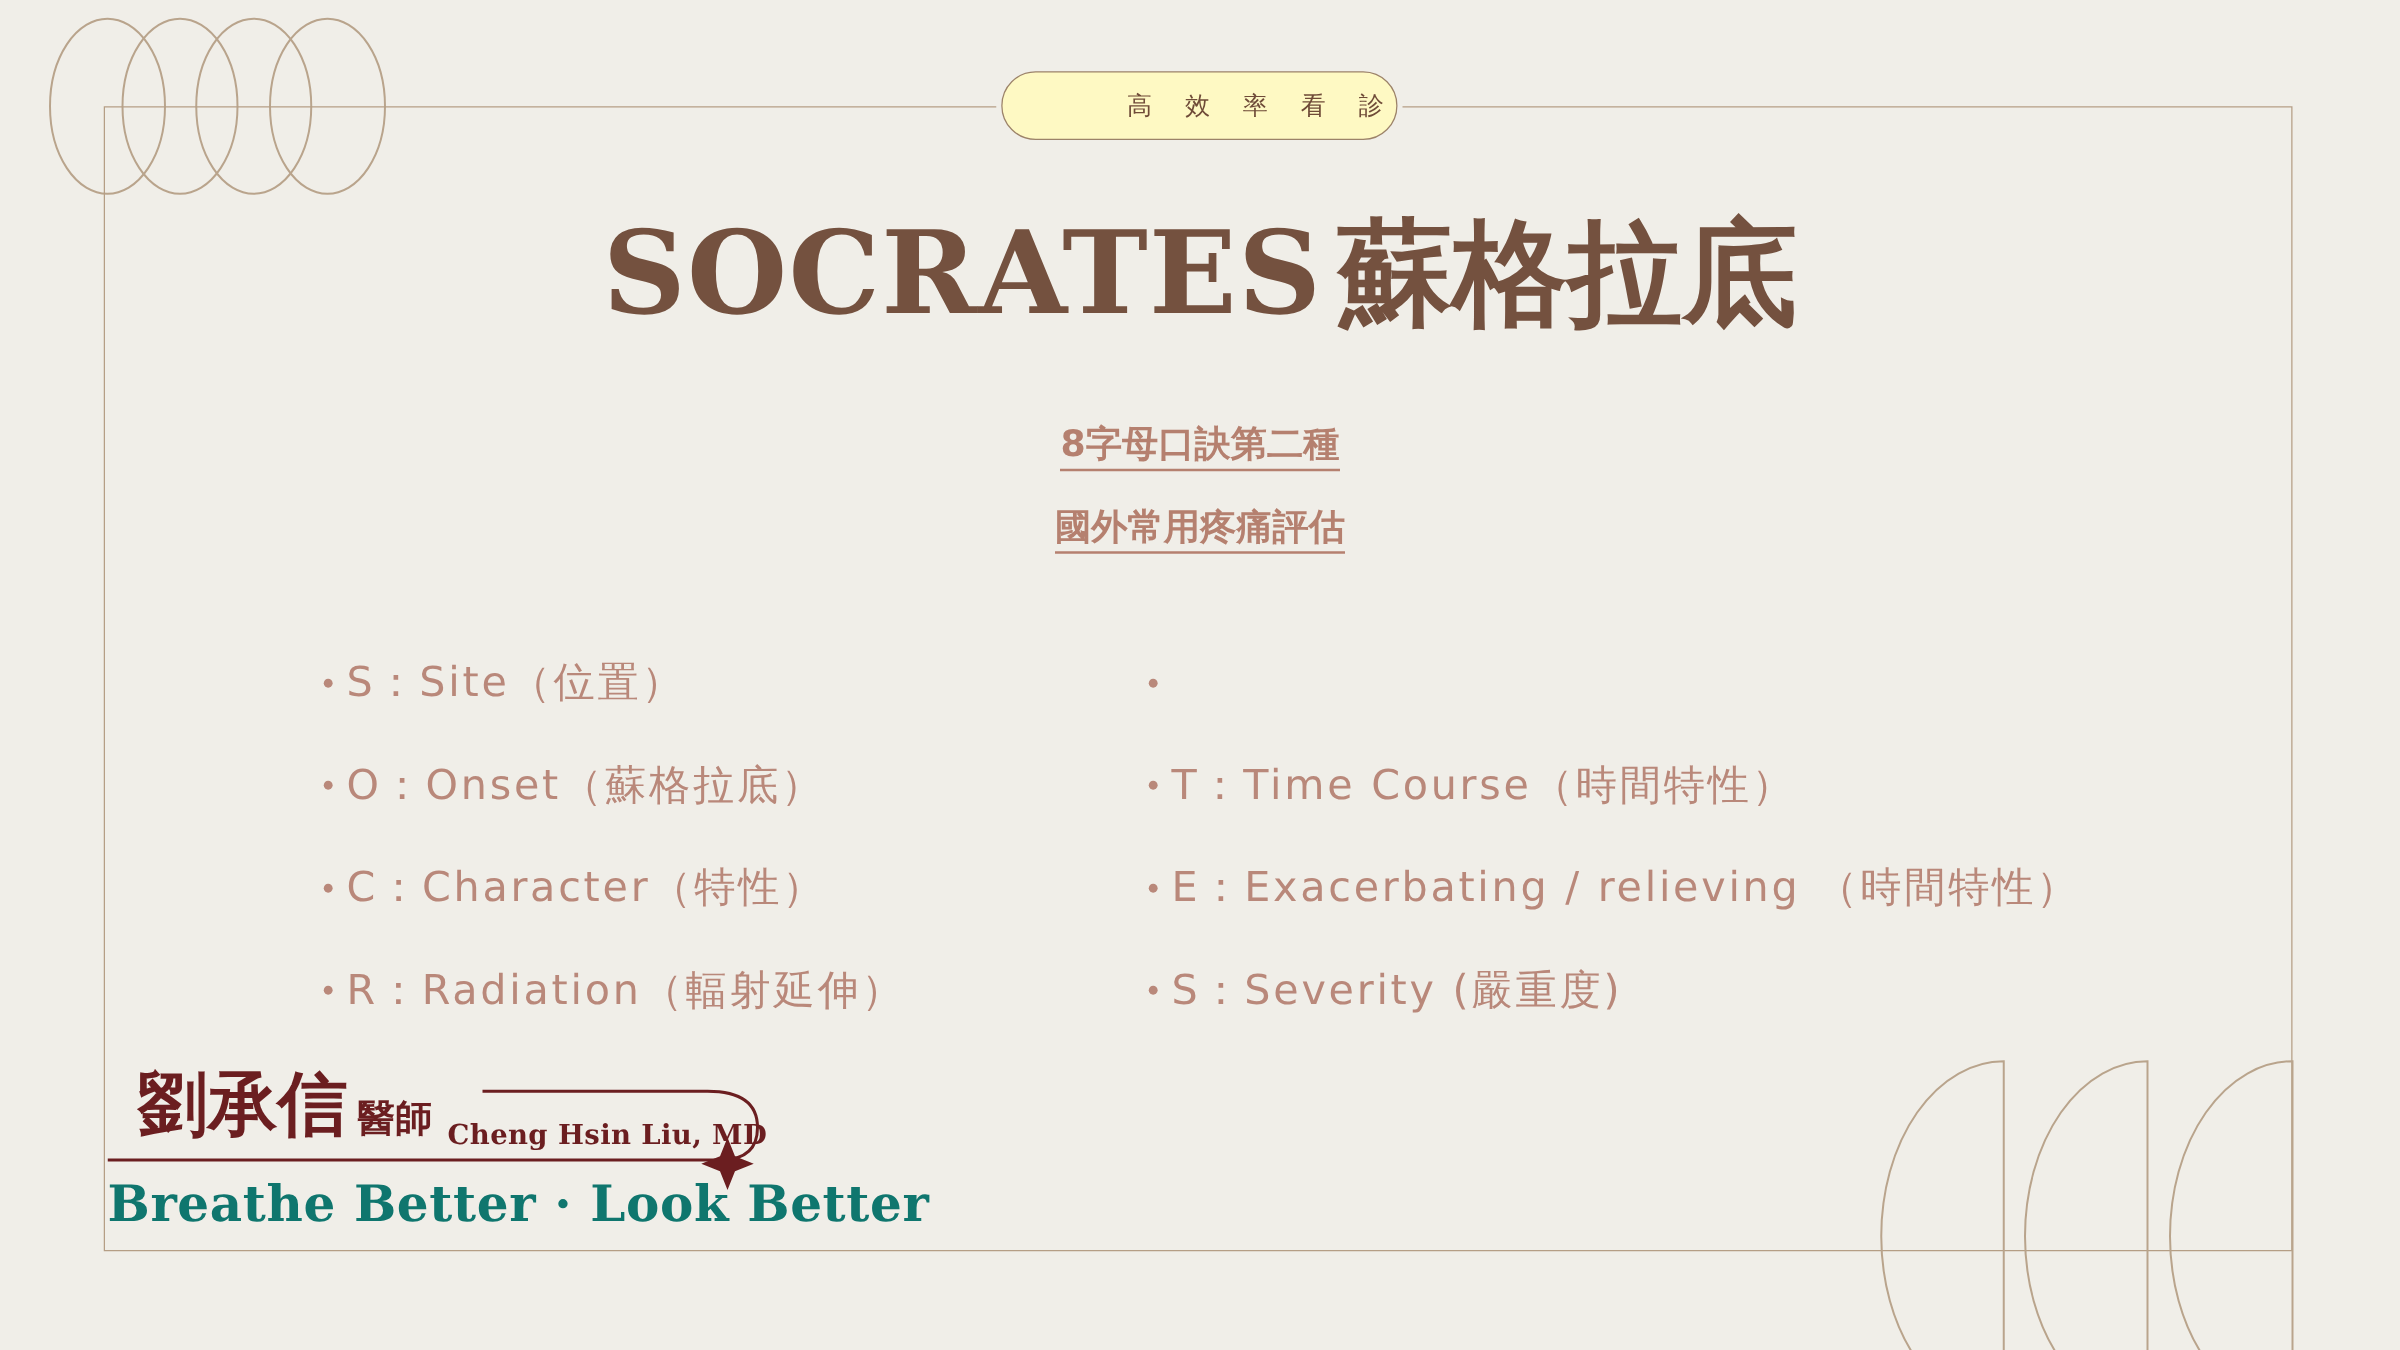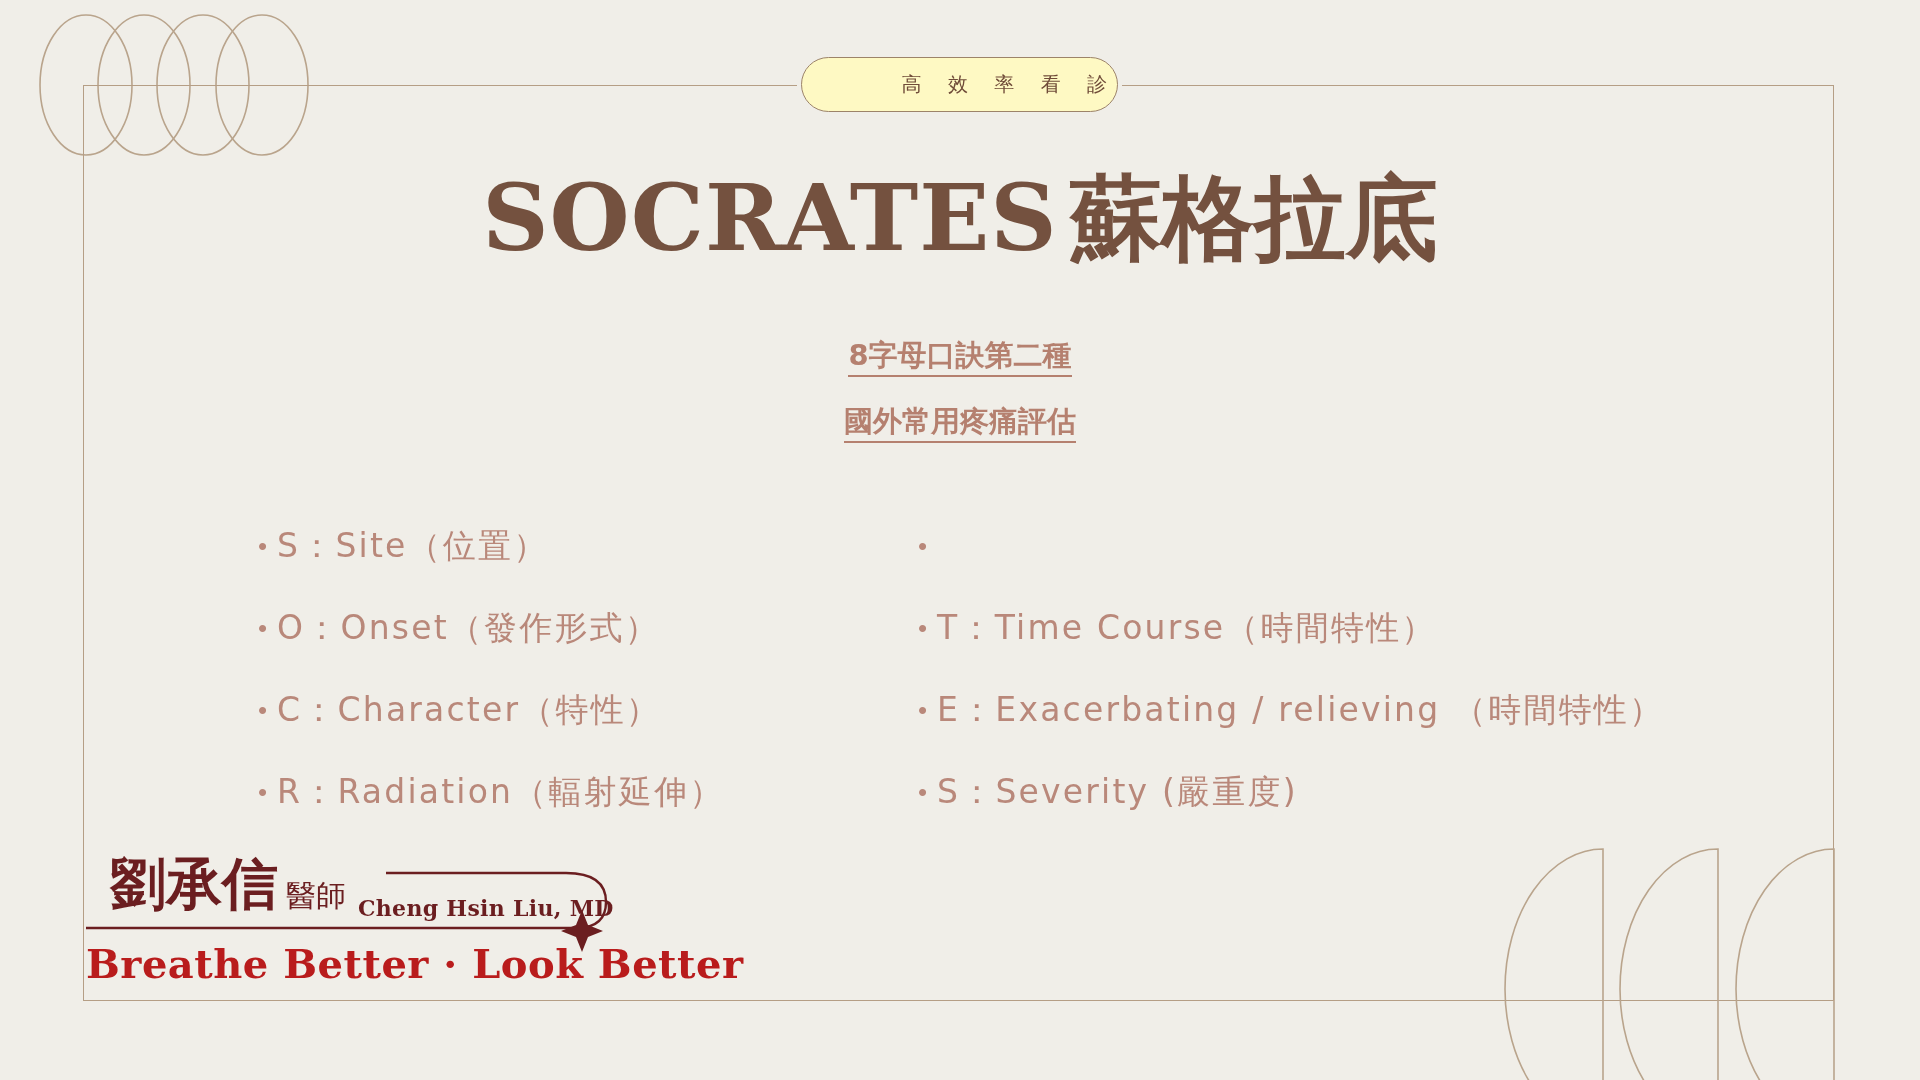--- a/index.html
+++ b/index.html
@@ -171,21 +171,21 @@
     line-height: 1;
     color: #6b1e20;
     white-space: nowrap;
     margin-left: 24px;
   }
   #logo-title {
     position: absolute;
     left: 200px;
     top: 26px;
     font-family: "DejaVu Serif", "Liberation Serif", serif;
-    font-weight: 400;
+    font-weight: 700;
     font-size: 30px;
     line-height: 1;
     color: #6b1e20;
     white-space: nowrap;
   }
   #logo-en-name {
     position: absolute;
     left: 272px;
     top: 42px;
     font-family: "DejaVu Serif", "Liberation Serif", serif;
@@ -197,21 +197,21 @@
     letter-spacing: 0.3px;
   }
   #logo-tagline {
     position: absolute;
     left: 0;
     top: 84px;
     font-family: "DejaVu Serif", "Liberation Serif", serif;
     font-weight: 700;
     font-size: 40px;
     line-height: 1.25;
-    color: #b91c1c;
+    color: #0f766e;
     white-space: nowrap;
     letter-spacing: 0.5px;
   }
   #logo-bracket {
     position: absolute;
     left: 0;
     top: 0;
     width: 660px;
     height: 135px;
     pointer-events: none;
@@ -259,21 +259,21 @@
       <span>國外常用疼痛評估</span>
     </div>
 
     <div class="column" id="col-left">
       <div class="bullet-row">
         <span class="bullet-dot">•</span>
         <span class="bullet-text">S：Site（位置）</span>
       </div>
       <div class="bullet-row">
         <span class="bullet-dot">•</span>
-        <span class="bullet-text">O：Onset（發作形式）</span>
+        <span class="bullet-text">O：Onset（蘇格拉底）</span>
       </div>
       <div class="bullet-row">
         <span class="bullet-dot">•</span>
         <span class="bullet-text">C：Character（特性）</span>
       </div>
       <div class="bullet-row">
         <span class="bullet-dot">•</span>
         <span class="bullet-text">R：Radiation（輻射延伸）</span>
       </div>
     </div>

